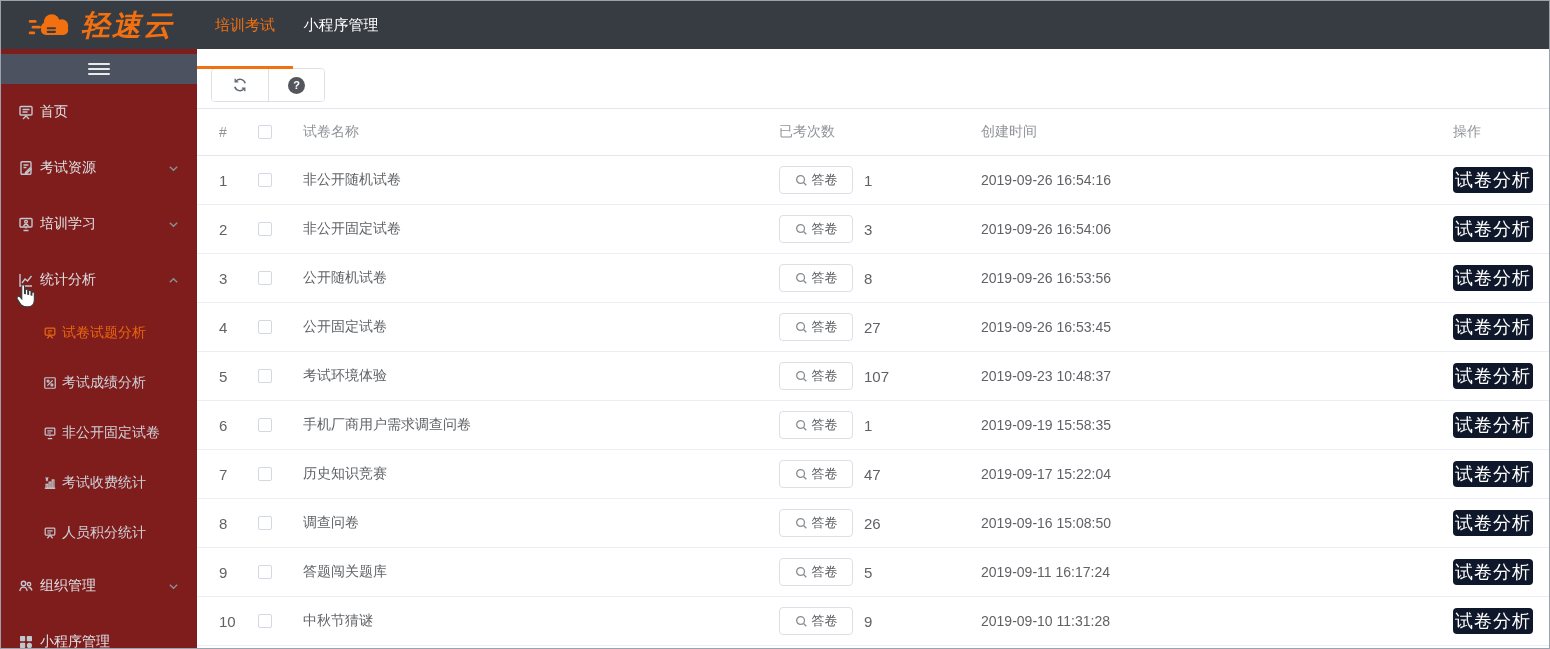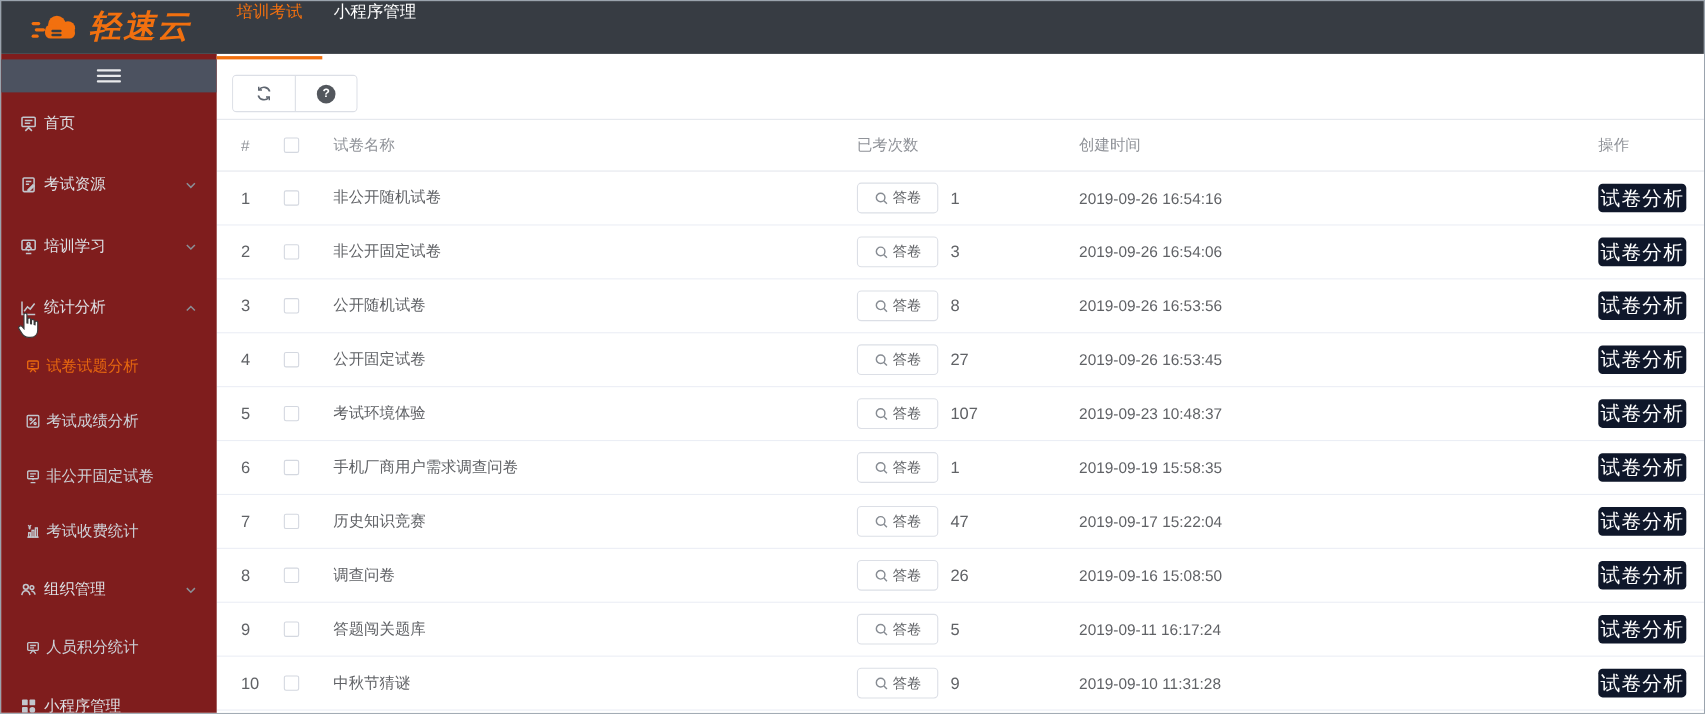--- a/index.html
+++ b/index.html
@@ -10,21 +10,21 @@
     border:1px solid #9aa3ad; overflow:hidden;
   }
   
   .topbar {
     position:absolute; top:0; left:0; right:0; height:48px;
     background:#373c43; display:flex; align-items:stretch; z-index:6;
   }
   .logo { width:196px; display:flex; align-items:center; padding-left:27px;font-style:italic; }
   .logo-icon { width:46px; height:36px; margin-right:7px; }
   .logo-text { font-size:29px; font-weight:bold; color:#f2700f; letter-spacing:2px; line-height:1; }
-  .tabs { display:flex; align-items:flex-start; }
+  .tabs { display:flex; align-items:center; }
   .tab {
     position:relative; width:96px; display:flex; align-items:center; justify-content:center;
     font-size:15px; color:#ffffff; cursor:pointer;
   }
   .tab.active { color:#f2700f; }
   .tab.active::after {
     content:""; position:absolute; left:0; top:50px; width:100%; height:3px; background:#f2700f;
   }
   
   .sidebar {
@@ -34,21 +34,21 @@
   .hamburger-bar {
     margin-top:5px; height:30px; background:#4c5260;
     display:flex; align-items:center; justify-content:center; cursor:pointer;
   }
   .hamburger { width:22px; }
   .hamburger span { display:block; height:2px; background:#e9eaec; margin:3px 0; border-radius:1px; }
   .nav-item {
     position:relative; height:56px; display:flex; align-items:center;
     padding-left:17px; padding-right:34px; color:#dde0e4; font-size:14px; cursor:pointer;
   }
-  .sub-item { height:50px; padding-left:22px; color:#ced2d8; }
+  .sub-item { height:50px; padding-left:42px; color:#ced2d8; }
   .sub-item.active { color:#e8680f; }
   .nico { width:16px; height:16px; margin-right:6px; color:#c2c6cd; flex:0 0 auto; }
   .sub-item .nico { width:14px; height:14px; margin-right:5px; }
   .sub-item.active .nico { color:#e8680f; }
   .chev { position:absolute; right:18px; width:11px; height:11px; color:#8a8f97; }
   .nav-label { white-space:nowrap; }
   
   .main {
     position:absolute; top:48px; left:196px; width:1354px; height:601px; background:#fff;
   }
@@ -218,40 +218,40 @@
       <svg class="nico" viewBox="0 0 16 16" fill="none" stroke="currentColor" stroke-width="1.4">
         <path d="M2 14h12"></path>
           <rect x="3.5" y="9.5" width="2" height="4.5"></rect>
           <rect x="7" y="7" width="2" height="7"></rect>
           <rect x="10.5" y="4.5" width="2" height="9.5"></rect>
           <path d="M3 1.5l1.5 2 1.5-2M4.5 3.5v2.5M3.2 4.5h2.6"></path>
       </svg>
       <span class="nav-label">考试收费统计</span>
     </div>
 
+    <div class="nav-item sub-item">
+      <svg class="nico" viewBox="0 0 16 16" fill="none" stroke="currentColor" stroke-width="1.4">
+        <rect x="2.5" y="2.5" width="11" height="8" rx="1"></rect>
+          <path d="M5 5.5h6M5 8h4"></path>
+          <path d="M5 14l3-3.5 3 3.5"></path>
+      </svg>
+      <span class="nav-label">人员积分统计</span>
+    </div>
+
     <div class="nav-item">
       <svg class="nico" viewBox="0 0 16 16" fill="none" stroke="currentColor" stroke-width="1.4">
         <circle cx="5.5" cy="5.5" r="2.2"></circle>
           <path d="M1.8 13c.5-2.6 1.9-3.9 3.7-3.9S8.7 10.4 9.2 13"></path>
           <circle cx="11" cy="6.2" r="1.7"></circle>
           <path d="M10.5 9.3c1.9.2 3 1.3 3.4 3.2"></path>
       </svg>
       <span class="nav-label">组织管理</span>
       <svg class="chev" viewBox="0 0 12 12" fill="none" stroke="currentColor" stroke-width="1.5">
           <path d="M2 4l4 4 4-4"></path>
         </svg>
-    </div>
-
-    <div class="nav-item sub-item">
-      <svg class="nico" viewBox="0 0 16 16" fill="none" stroke="currentColor" stroke-width="1.4">
-        <rect x="2.5" y="2.5" width="11" height="8" rx="1"></rect>
-          <path d="M5 5.5h6M5 8h4"></path>
-          <path d="M5 14l3-3.5 3 3.5"></path>
-      </svg>
-      <span class="nav-label">人员积分统计</span>
     </div>
 
     <div class="nav-item">
       <svg class="nico" viewBox="0 0 16 16" fill="currentColor">
         <rect x="2" y="2" width="5.2" height="5.2" rx="0.8"></rect>
           <rect x="8.8" y="2" width="5.2" height="5.2" rx="0.8"></rect>
           <rect x="2" y="8.8" width="5.2" height="5.2" rx="0.8"></rect>
           <rect x="8.8" y="8.8" width="5.2" height="5.2" rx="2.6"></rect>
       </svg>
       <span class="nav-label">小程序管理</span>

